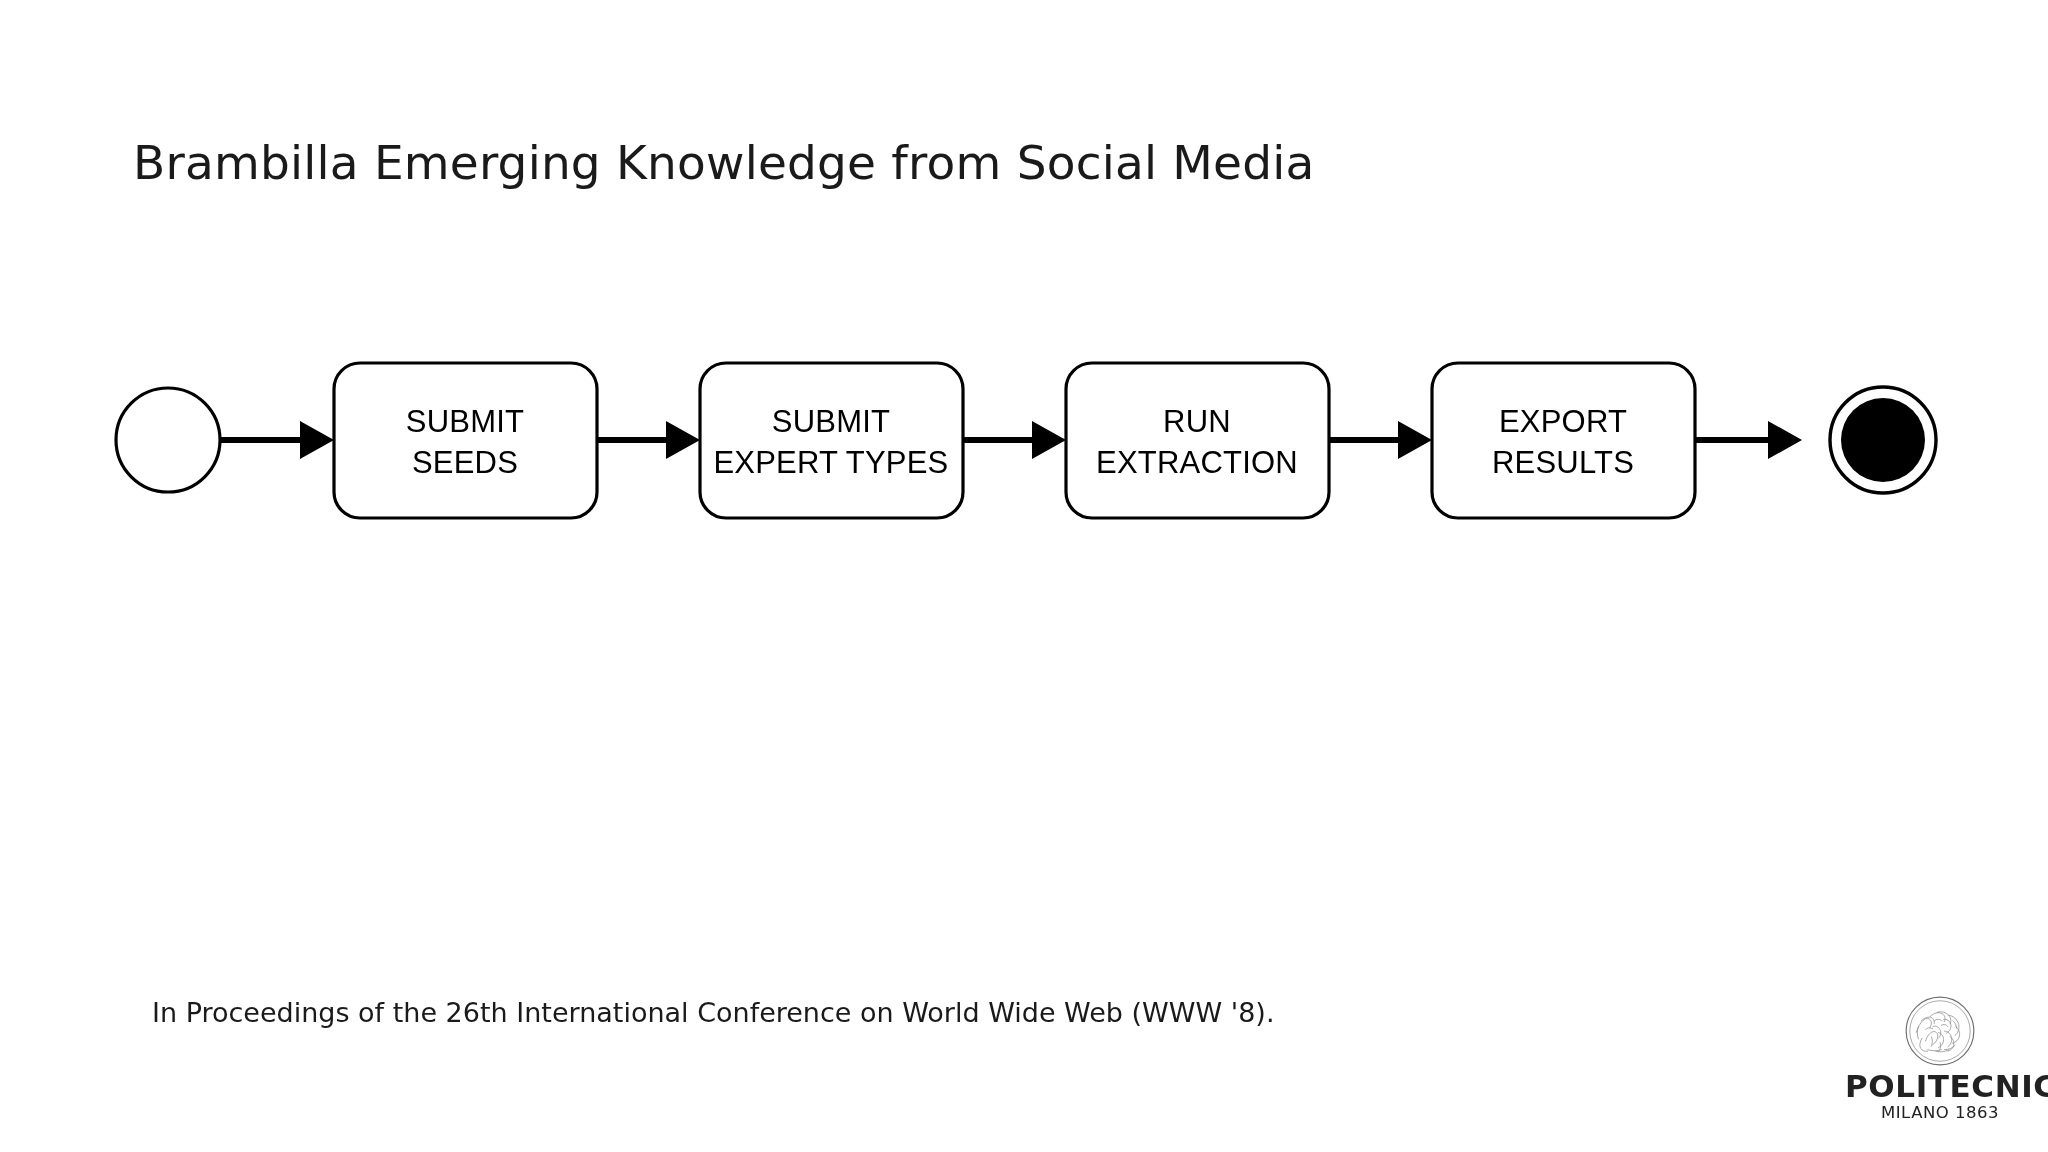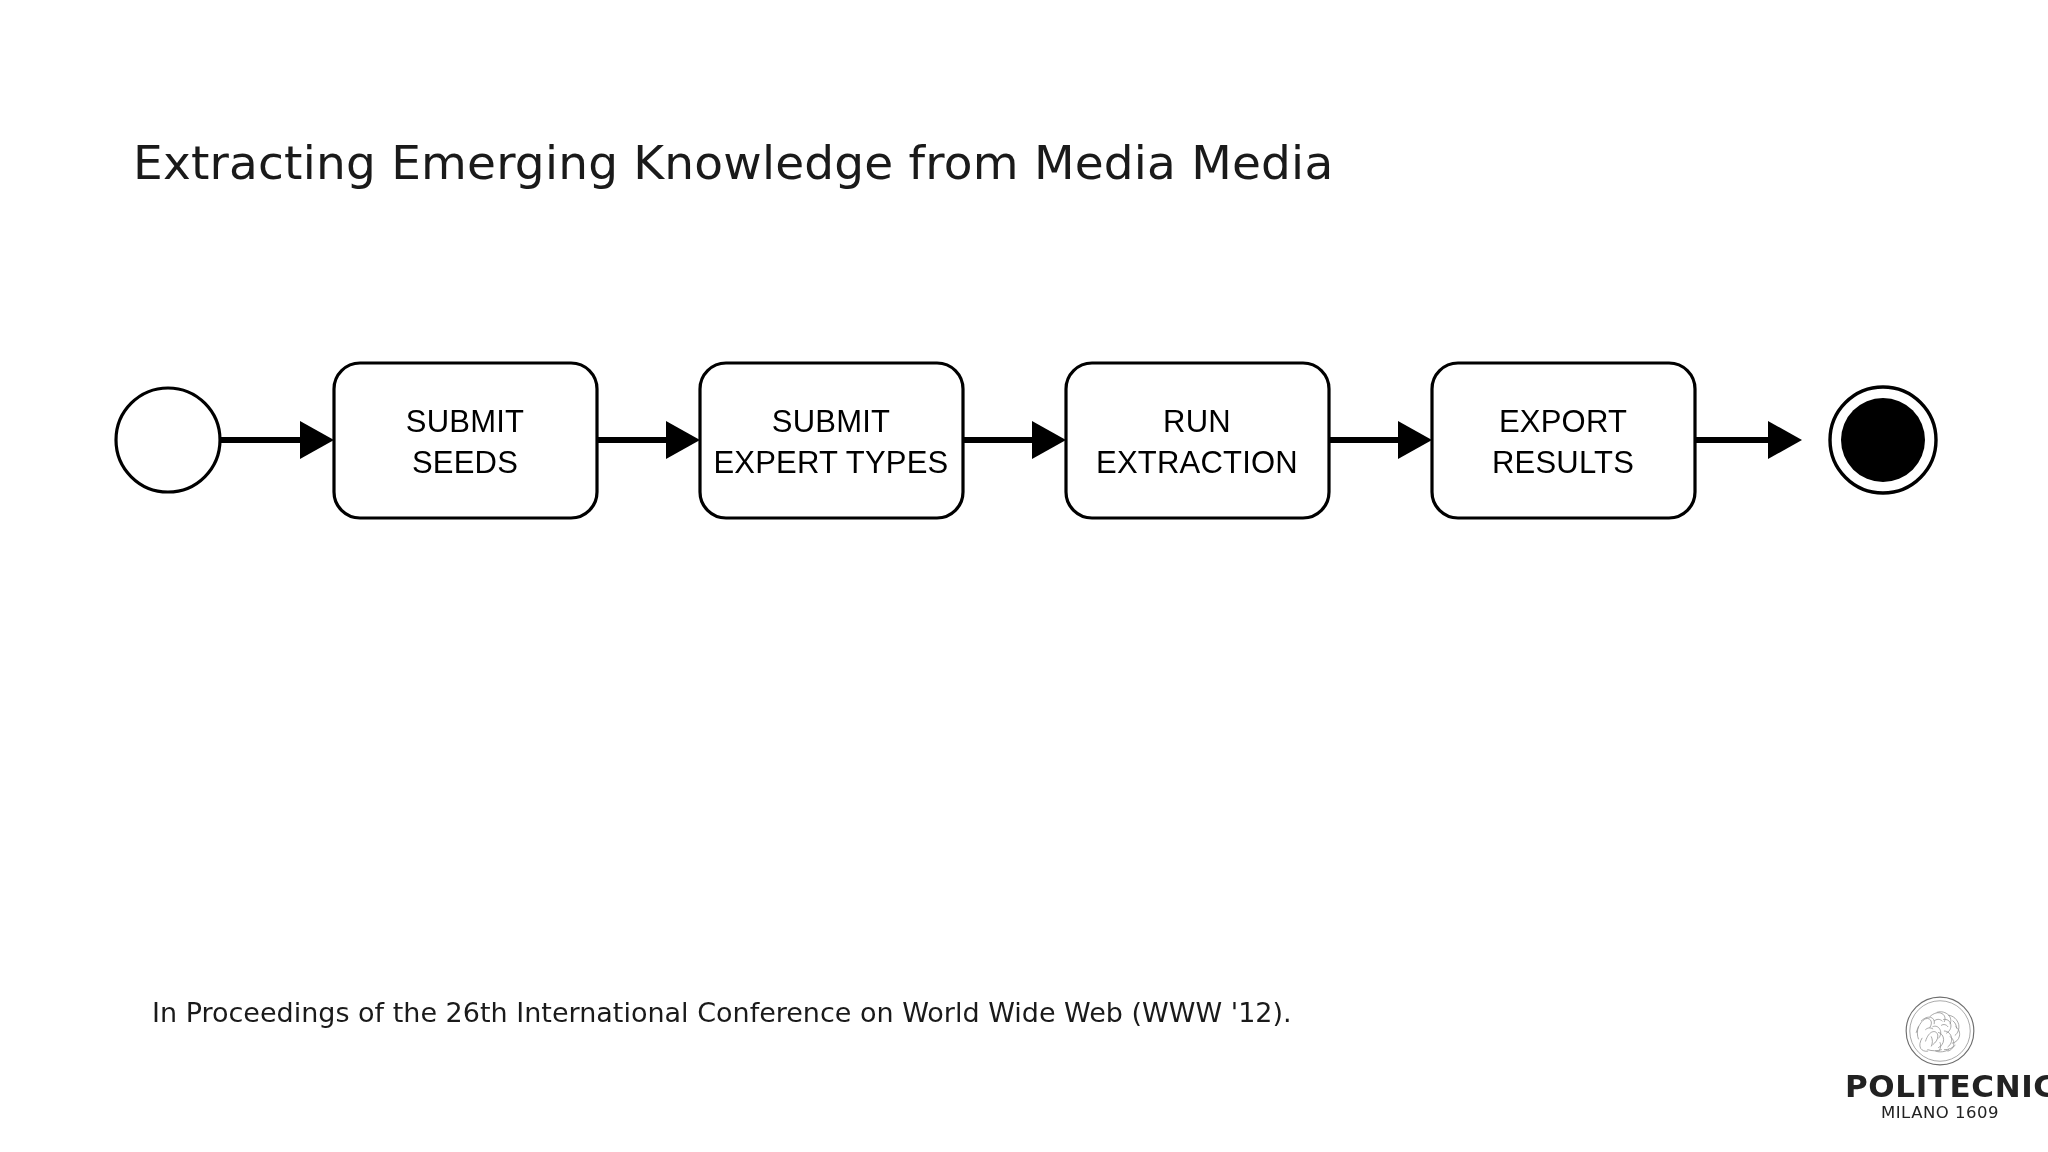--- a/index.html
+++ b/index.html
@@ -116,21 +116,21 @@
     font-weight: 400;
     letter-spacing: 0.5px;
     color: #222222;
     line-height: 1.1;
     margin-top: 1px;
   }
 </style>
 </head>
 <body>
 
-<div id="slide-title">Extracting Emerging Knowledge from Media Media</div>
+<div id="slide-title">Brambilla Emerging Knowledge from Social Media</div>
 
 <svg id="flow-diagram" viewBox="0 0 2048 1152" width="2048" height="1152" xmlns="http://www.w3.org/2000/svg">
 
   <g class="node-hit">
     <circle class="start-circle" cx="168" cy="440" r="52"></circle>
   </g>
 
   <g>
     <line class="flow-shaft" x1="221" y1="440" x2="306" y2="440"></line>
     <polygon class="flow-head" points="300,421 334,440 300,459"></polygon>
@@ -180,21 +180,21 @@
     <polygon class="flow-head" points="1768,421 1802,440 1768,459"></polygon>
   </g>
 
   <g class="node-hit">
     <circle class="end-ring" cx="1883" cy="440" r="53"></circle>
     <circle class="end-core" cx="1883" cy="440" r="42"></circle>
   </g>
 </svg>
 
 <div id="citation">
-  <span class="cite-line">In Proceedings of the 26th International Conference on World Wide Web (WWW '12).</span>
+  <span class="cite-line">In Proceedings of the 26th International Conference on World Wide Web (WWW '8).</span>
 </div>
 
 <div id="logo-block">
   <svg id="logo-seal" width="72" height="72" viewBox="0 0 100 100" xmlns="http://www.w3.org/2000/svg">
     <circle cx="50" cy="50" r="47" fill="none" stroke="#6e6e6e" stroke-width="1.6"></circle>
     <circle cx="50" cy="50" r="42" fill="none" stroke="#8a8a8a" stroke-width="1"></circle>
     <g fill="none" stroke="#8d8d8d" stroke-width="1.05" stroke-linecap="round" stroke-linejoin="round">
       <path d="M17 52 c3 -9 7 -15 11 -18 3 -2 7 -2 9 1 2 3 1 7 -1 10"></path>
       <path d="M24 36 c4 -4 9 -6 13 -5 4 1 6 5 5 9"></path>
       <path d="M30 64 c2 -7 6 -12 10 -13 4 -1 7 2 7 6 0 5 -3 9 -7 12"></path>
@@ -214,14 +214,14 @@
       <path d="M20 44 c-2 6 -2 12 0 17"></path>
       <path d="M30 48 c3 -3 7 -3 10 -1"></path>
       <path d="M42 36 c3 -3 8 -3 11 0"></path>
       <path d="M52 42 c3 -2 7 -1 9 2"></path>
       <path d="M68 36 c3 2 5 6 5 10"></path>
       <path d="M38 58 c2 4 2 9 0 13"></path>
       <path d="M50 66 c2 4 1 9 -2 12"></path>
     </g>
   </svg>
   <div class="logo-wordmark">POLITECNICO</div>
-  <div class="logo-subline">MILANO 1609</div>
+  <div class="logo-subline">MILANO 1863</div>
 </div>
 
 </body></html>

